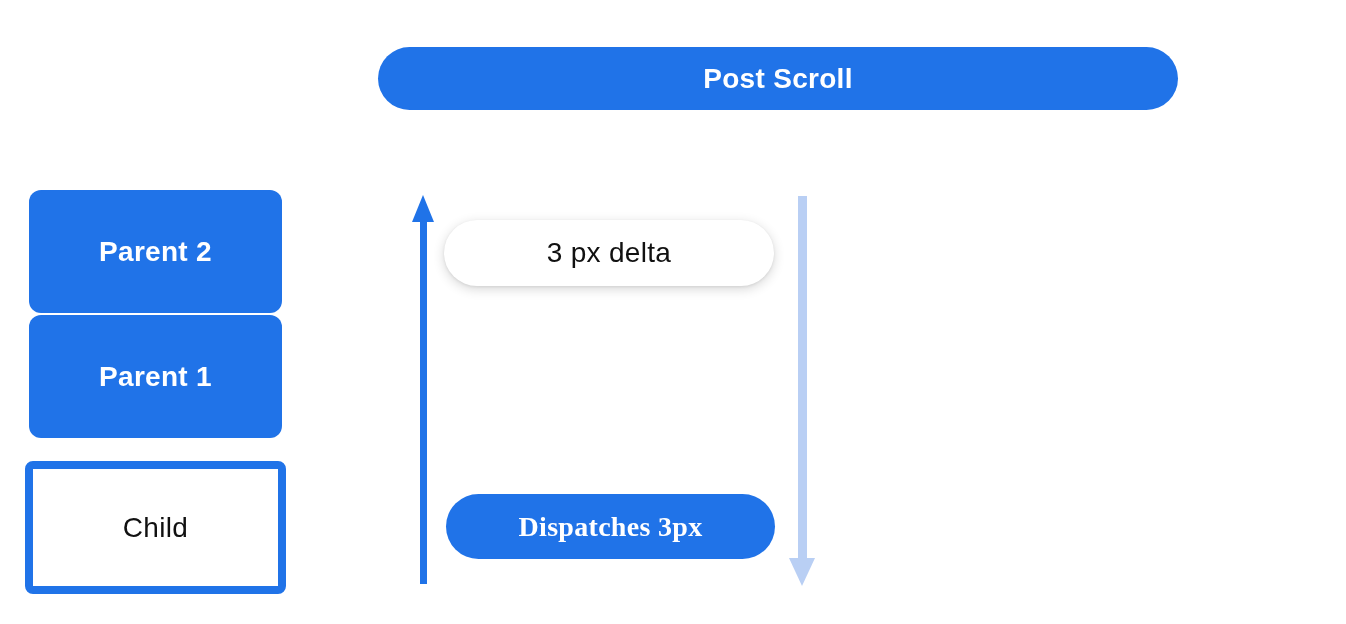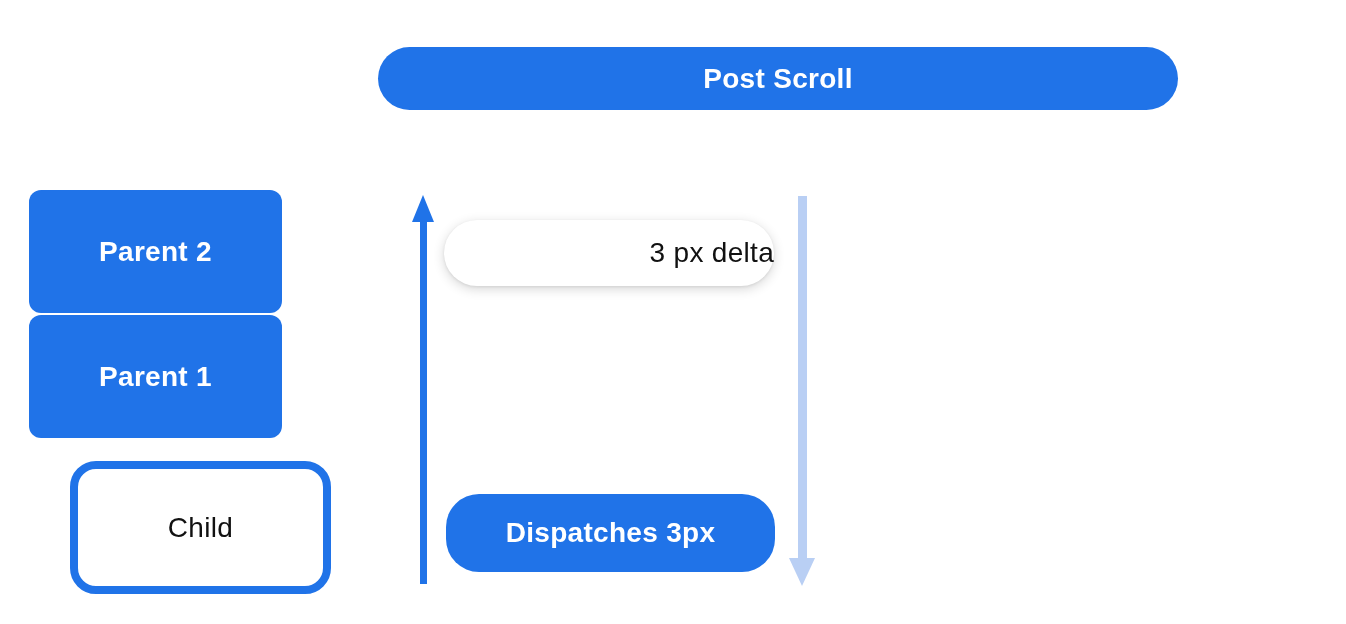--- a/index.html
+++ b/index.html
@@ -50,37 +50,36 @@
     border-radius: 12px;
     left: 29px; width: 253px; height: 123px;
   }
   .parent2 { top: 190px; }
   .parent1 { top: 315px; }
   .box.outlined {
     left: 25px; top: 461px;
     width: 261px; height: 133px;
     background: var(--background);
     border: 8px solid var(--primary-blue);
-    border-radius: 26px;
-    margin-left: 45px;
+    border-radius: 8px;
   }
   
   .delta {
     left: 444px; top: 220px;
     width: 330px; height: 66px;
     border-radius: 33px;
     background: #ffffff;
     box-shadow: 0 3px 12px rgba(0,0,0,0.16), 0 1px 3px rgba(0,0,0,0.08);
-    justify-content: flex-end;
   }
   .dispatch {
     left: 446px; top: 494px;
-    width: 329px; height: 78px;
+    width: 329px; height: 65px;
     border-radius: 33px;
     background: var(--primary-blue);
+    font-family: Liberation Serif, serif;
   }
   
   .arrow {
     position: absolute;
     display: flex;
     flex-direction: column;
     align-items: center;
   }
   .arrow-up { left: 412px; top: 195px; width: 22px; height: 389px; }
   .arrow-up .head {

